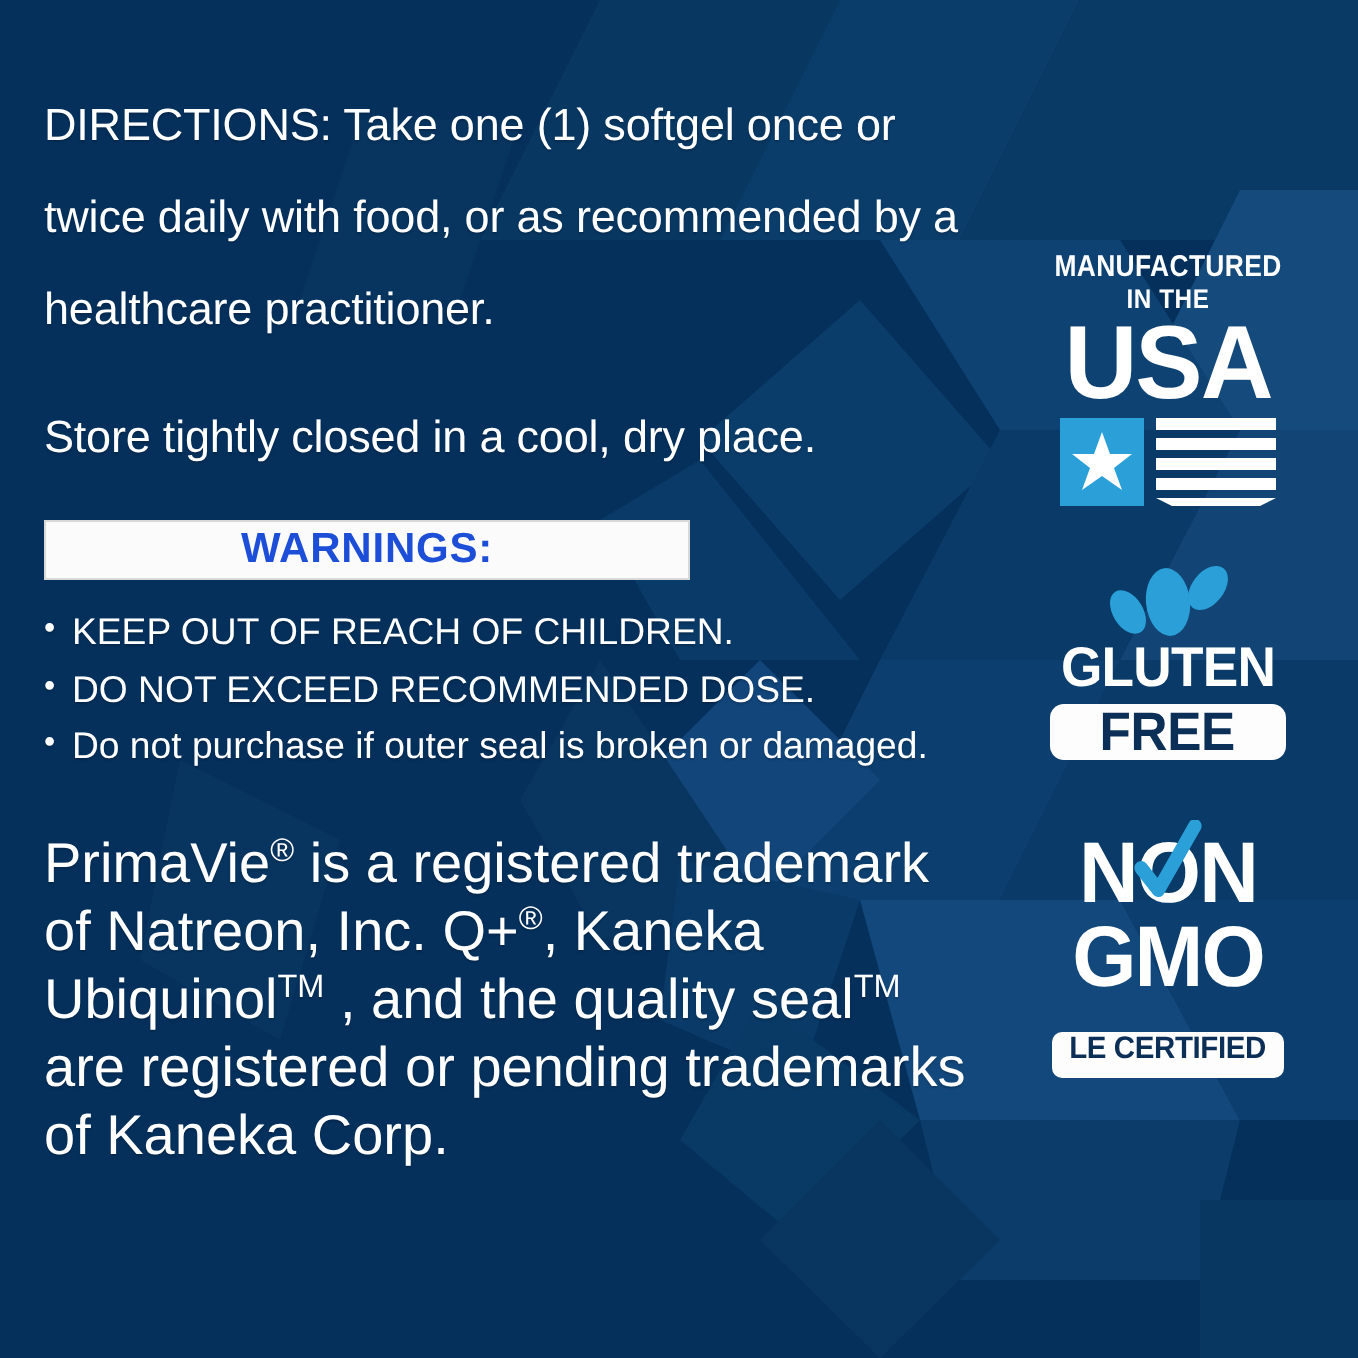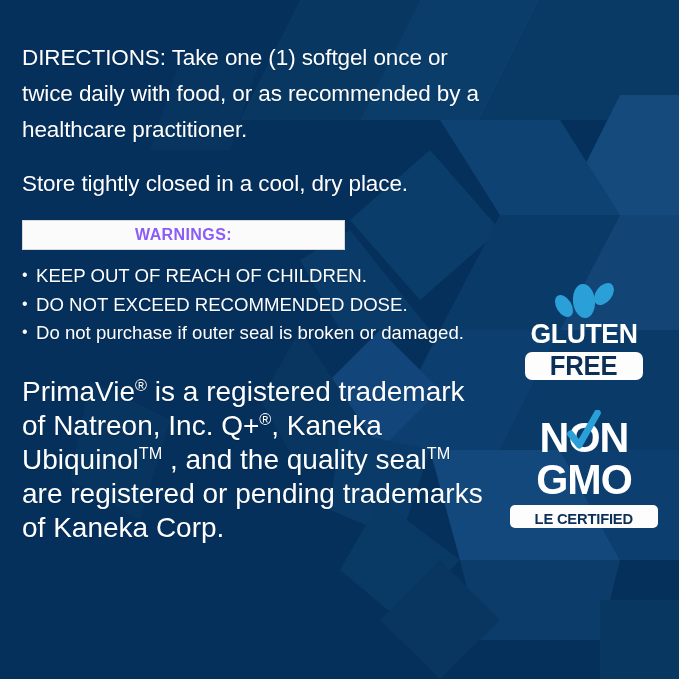--- a/index.html
+++ b/index.html
@@ -26,39 +26,39 @@
   
   .content {
     position: absolute;
     left: 22px;
     top: 40px;
     width: 462px;
     z-index: 5;
   }
   .para {
     font-size: 22.5px;
-    line-height: 36px;
+    line-height: 46px;
     font-weight: 400;
     letter-spacing: -0.1px;
     margin: 0 0 18px 0;
     text-shadow: 0 1px 1px rgba(0,0,0,.18);
   }
   .warn-box {
     width: 321px;
     height: 28px;
     background: #fbfbfb;
     border: 1px solid #d8d8d8;
     display: flex;
     align-items: center;
     justify-content: center;
     margin: 4px 0 12px 0;
   }
   .warn-box span {
-    color: #8b5cf6;
-    font-size: 16px;
+    color: #1d4ed8;
+    font-size: 21px;
     font-weight: 700;
     letter-spacing: .4px;
   }
   ul.warnings {
     list-style: none;
     margin: 0 0 28px 0;
     padding: 0;
   }
   ul.warnings li {
     position: relative;
@@ -161,27 +161,27 @@
   #badge-nongmo { top: 416px; left: 0; }
   .gmo-word {
     font-size: 43px;
     font-weight: 700;
     letter-spacing: -1px;
     line-height: 42px;
     transform: scaleX(.96);
     position: relative;
   }
   .cert-box {
-    margin: 5px auto 0 auto;
-    width: 148px;
+    margin: 16px auto 0 auto;
+    width: 116px;
     height: 23px;
     background: #fdfdfd;
     border-radius: 5px;
     display: flex;
-    align-items: flex-end;
+    align-items: flex-start;
     justify-content: center;
   }
   .cert-box span {
     color: #0c2f57;
     font-size: 15.5px;
     font-weight: 700;
     letter-spacing: -0.2px;
     transform: scaleX(.95);
   }
   .non-wrap { position: relative; display: inline-block; }
@@ -233,20 +233,36 @@
       <li>KEEP OUT OF REACH OF CHILDREN.</li>
       <li>DO NOT EXCEED RECOMMENDED DOSE.</li>
       <li>Do not purchase if outer seal is broken or damaged.</li>
     </ul>
 
     <p class="tm-para"><span>PrimaVie</span><sup>®</sup><span> is a registered trademark of Natreon, Inc. Q+</span><sup>®</sup><span>, Kaneka Ubiquinol</span><sup>TM</sup><span> , and the quality seal</span><sup>TM</sup><span> are registered or pending trademarks of Kaneka Corp.</span></p>
   </div>
 
   <div class="badges">
 
+    <div class="badge" id="badge-usa">
+      <div class="usa-line1">MANUFACTURED</div>
+      <div class="usa-line2">IN THE</div>
+      <div class="usa-word">USA</div>
+      <div class="flag">
+        <svg width="108" height="44" viewBox="0 0 108 44">
+          <rect x="0" y="0" width="42" height="44" fill="#2a9fd8"></rect>
+          <polygon points="21,7 25,18 36,18 27,25 31,36 21,29 11,36 15,25 6,18 17,18" fill="#ffffff"></polygon>
+          <rect x="48" y="0" width="60" height="6" fill="#ffffff"></rect>
+          <rect x="48" y="10" width="60" height="6" fill="#ffffff"></rect>
+          <rect x="48" y="20" width="60" height="6" fill="#ffffff"></rect>
+          <rect x="48" y="30" width="60" height="6" fill="#ffffff"></rect>
+          <polygon points="48,40 108,40 100,44 56,44" fill="#ffffff"></polygon>
+        </svg>
+      </div>
+    </div>
 
     <div class="badge" id="badge-gluten">
       <div class="leaves">
         <svg width="80" height="38" viewBox="0 0 80 38">
           <ellipse cx="40" cy="20" rx="11" ry="17" fill="#2a9fd8" transform="rotate(-6 40 20)"></ellipse>
           <ellipse cx="20" cy="25" rx="7.5" ry="12" fill="#2a9fd8" transform="rotate(-32 20 25)"></ellipse>
           <ellipse cx="60" cy="13" rx="8" ry="12.5" fill="#2a9fd8" transform="rotate(38 60 13)"></ellipse>
         </svg>
       </div>
       <div class="gluten-word">GLUTEN</div>

